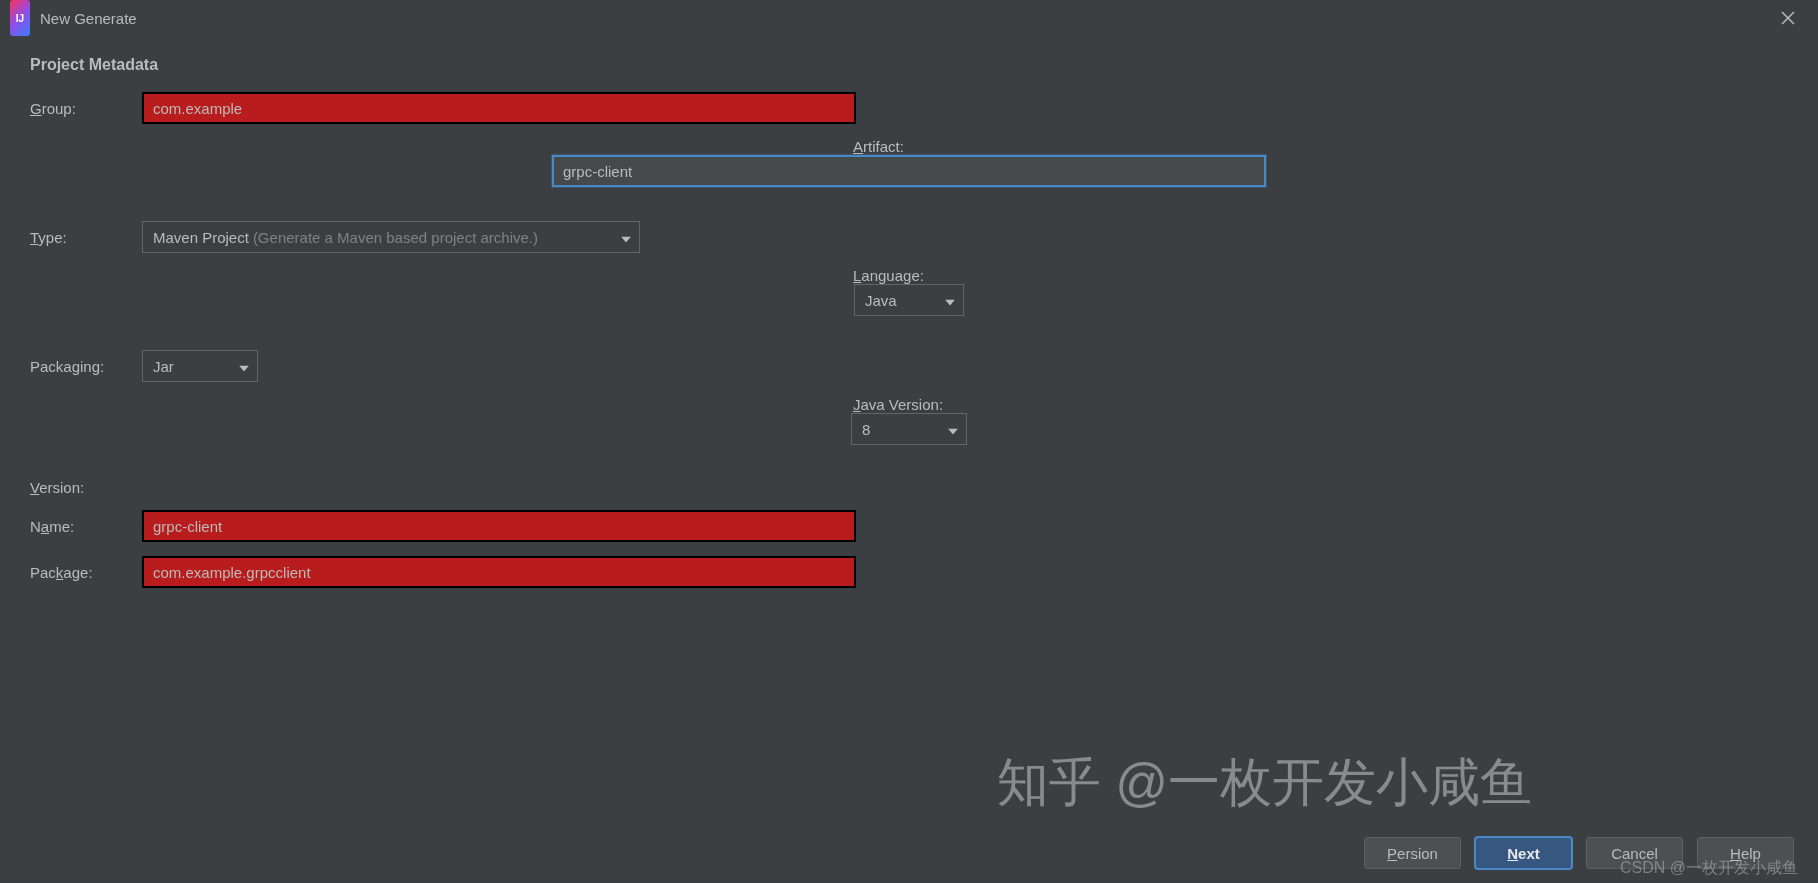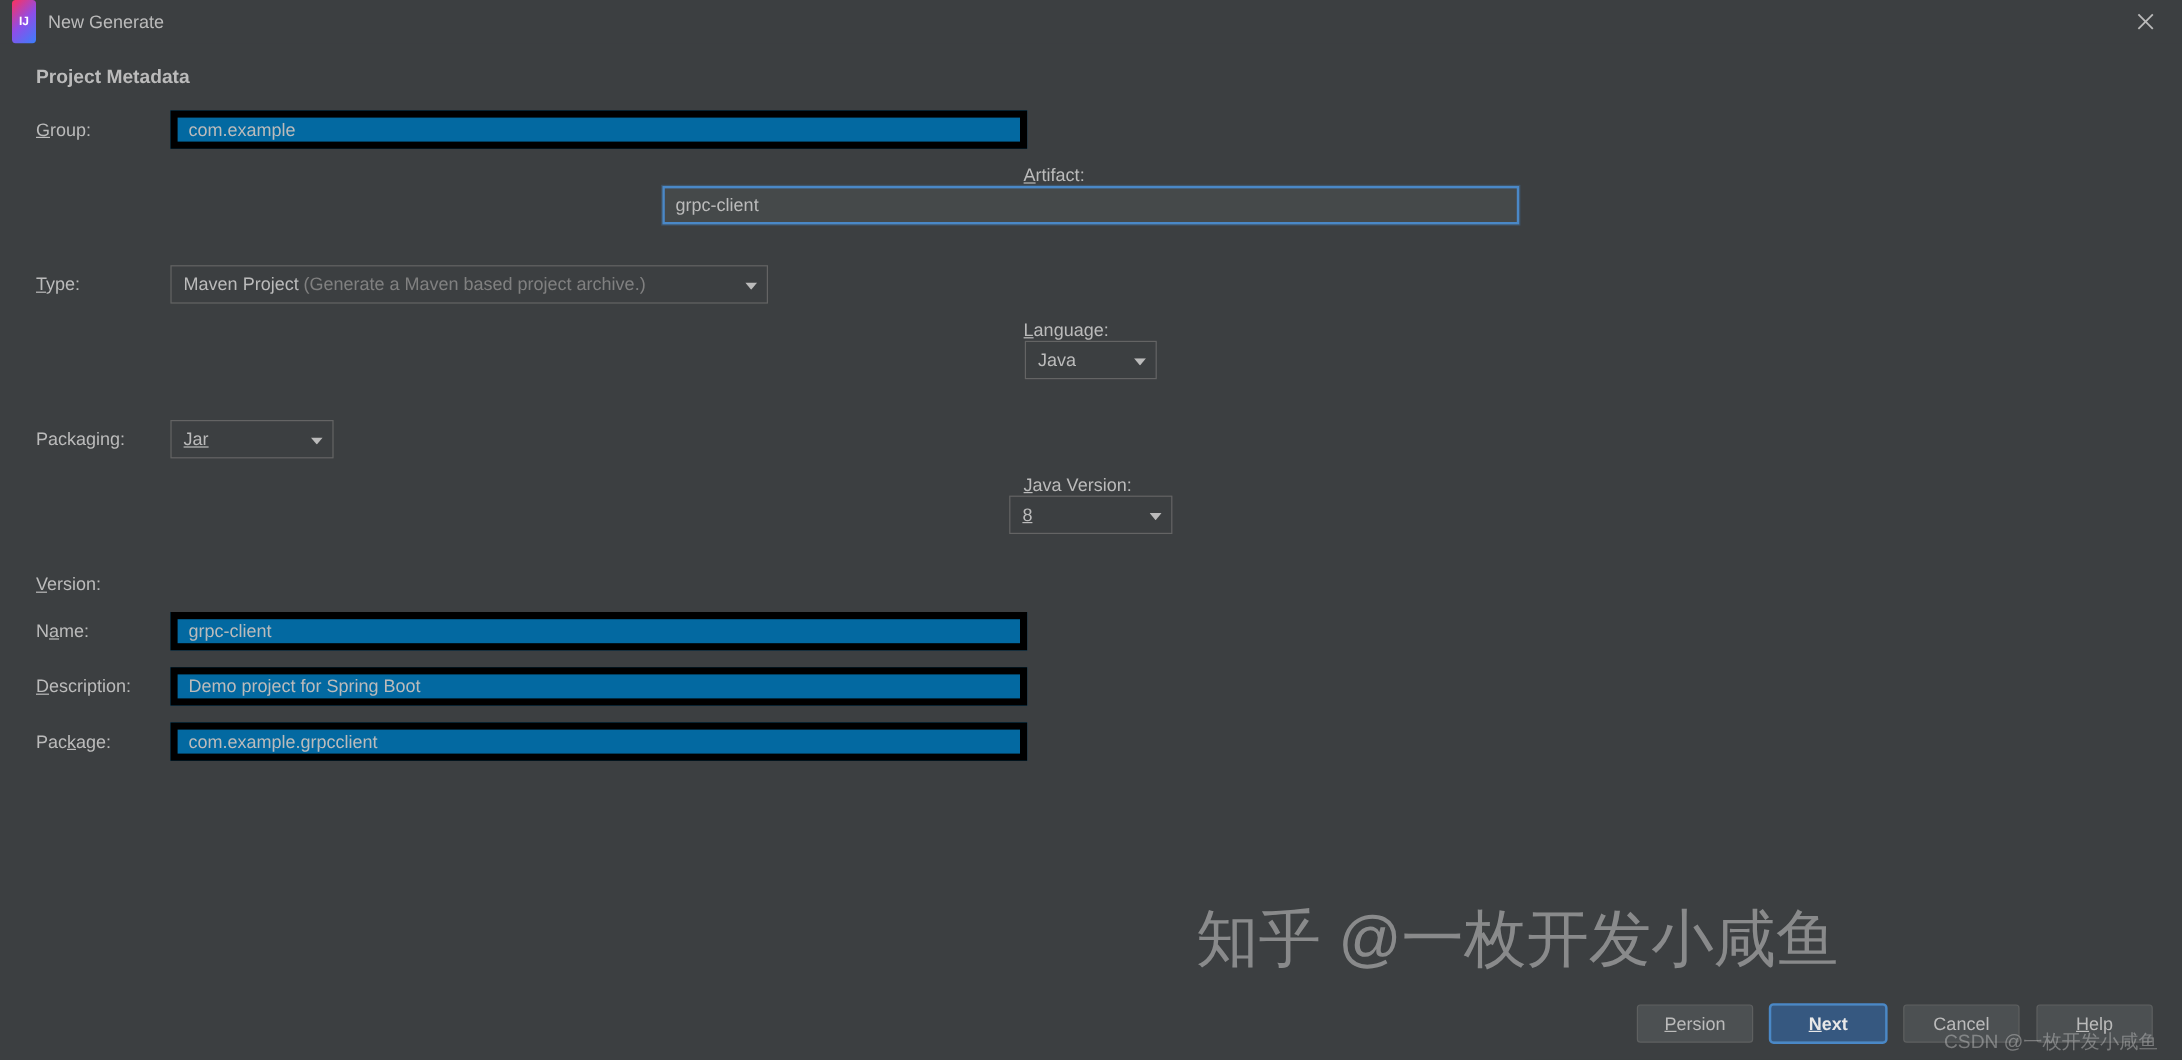--- a/index.html
+++ b/index.html
@@ -61,22 +61,22 @@
     .form-row.gap-after { margin-bottom: 34px; flex-direction: column; }
     .form-label {
       width: 112px;
       color: #bbb;
       font-size: 15px;
     }
     .mnemonic { text-decoration: underline; }
     .text-input {
       width: 714px;
       height: 32px;
-      background: #0369a1;
-      border: 6px solid #000000;
+      background: #b91c1c;
+      border: 2px solid #000000;
       color: #bbb;
       font-size: 15px;
       padding: 0 9px;
       outline: none;
     }
     .text-input.focused {
       border: 2px solid #4a88c7;
       background: #45494a;
       box-shadow: 0 0 0 1px rgba(74,136,199,0.3);
     }
@@ -87,21 +87,21 @@
       color: #bbb;
       font-size: 15px;
       padding: 0 30px 0 10px;
       display: inline-flex;
       align-items: center;
       position: relative;
       cursor: pointer;
     }
     .combo.wide { width: 498px; padding-right: 36px; }
     .combo.narrow { width: 110px; }
-    .combo.small { width: 136px; text-decoration: underline; }
+    .combo.small { width: 116px; }
     .combo-arrow {
       position: absolute;
       right: 8px;
       top: 50%;
       transform: translateY(-50%);
     }
     .combo-hint { color: #808080; margin-left: 4px; }
     .button-bar {
       position: absolute;
       bottom: 14px;
@@ -224,24 +224,20 @@
 
   <div class="form-row">
     <div class="form-label"><span class="mnemonic">V</span><span>ersion:</span></div>
   </div>
 
   <div class="form-row">
     <div class="form-label">N<span class="mnemonic">a</span><span>me:</span></div>
     <input class="text-input" value="grpc-client" style="">
   </div>
 
-  <div class="form-row">
-    <div class="form-label"><span class="mnemonic">D</span><span>escription:</span></div>
-    <input class="text-input" value="Demo project for Spring Boot" style="">
-  </div>
 
   <div class="form-row">
     <div class="form-label">Pac<span class="mnemonic">k</span><span>age:</span></div>
     <input class="text-input" value="com.example.grpcclient" style="">
   </div>
 </div>
 
 <div class="button-bar">
   <div class="btn">
       <span class="mnemonic">P</span>

